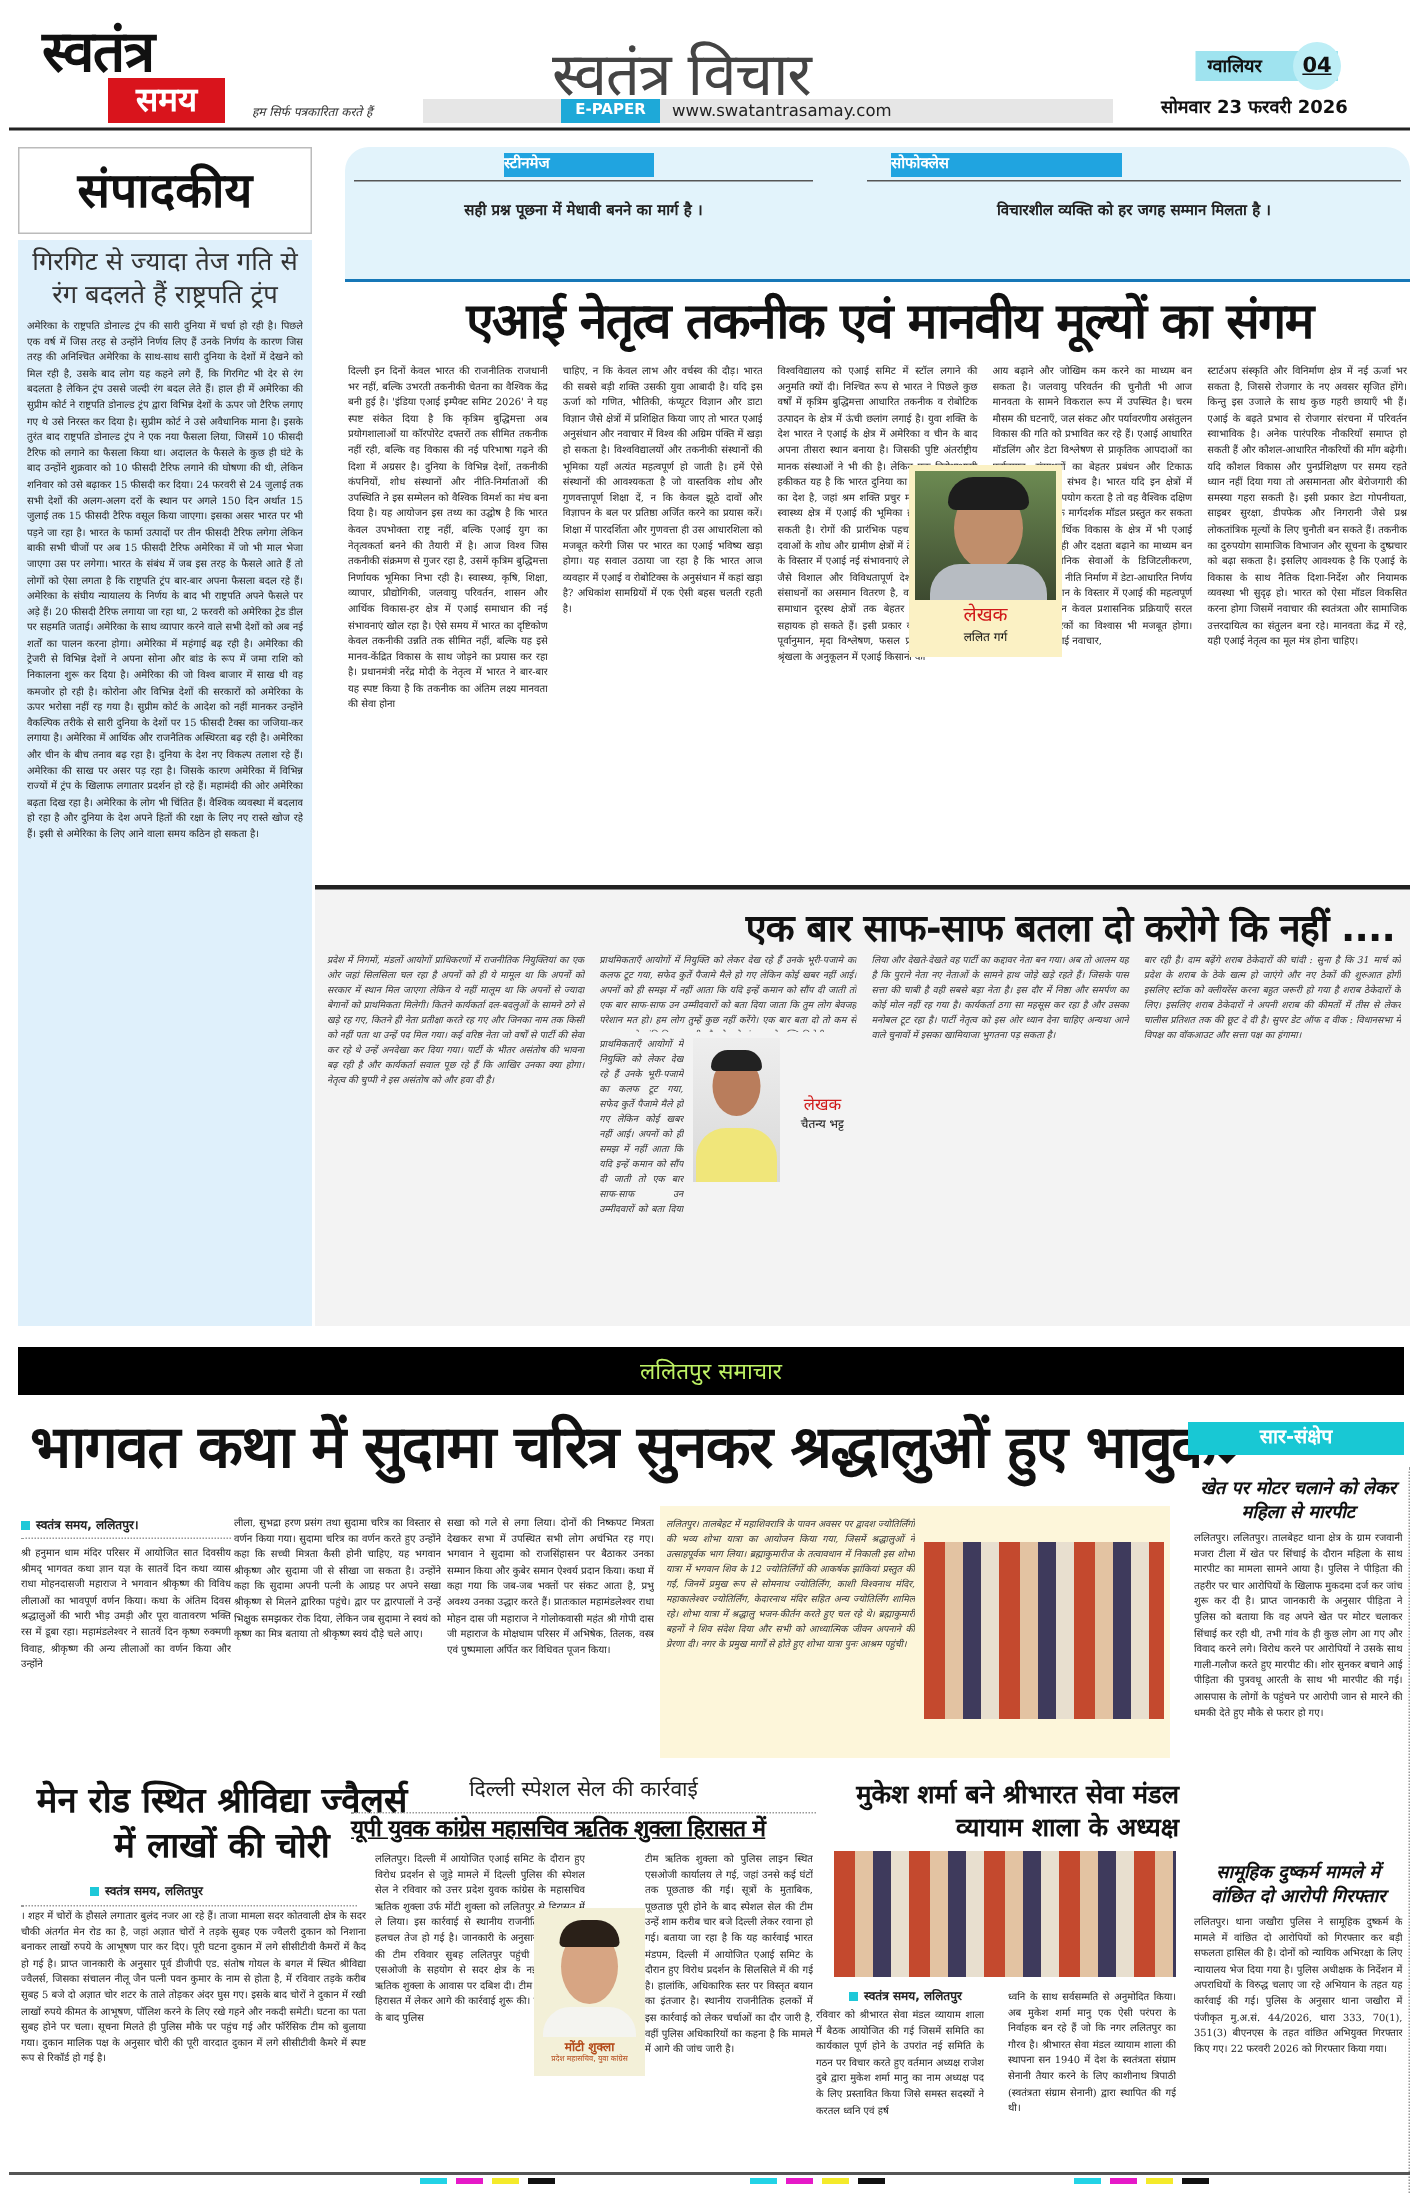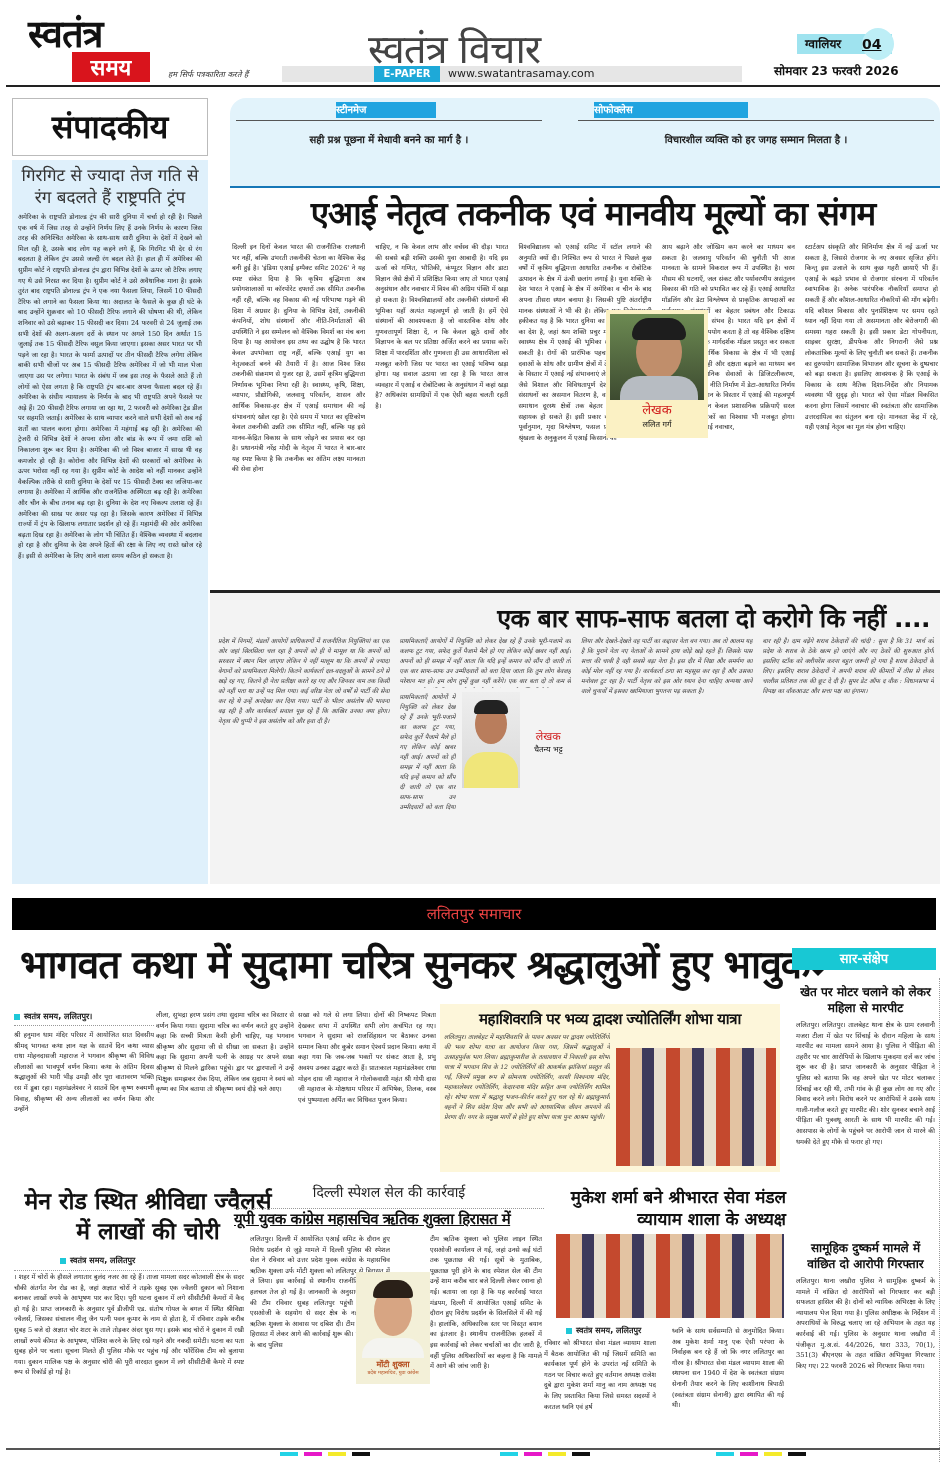--- a/index.html
+++ b/index.html
@@ -7,21 +7,21 @@
   .abs { position: absolute; }
   
   .logo-top { left: 28px; top: 14px; font-size: 38px; font-weight: bold; letter-spacing: -1px; color: #111; line-height: 40px; font-family: "DejaVu Serif", serif; }
   .logo-bottom { left: 72px; top: 52px; width: 78px; height: 30px; background: #d9141c; color: #fff; font-size: 22px; font-weight: bold; text-align: center; line-height: 30px; font-family: "DejaVu Serif", serif; }
   .tagline { left: 168px; top: 68px; font-size: 8px; font-style: italic; color: #333; }
   .masthead-title { left: 368px; top: 20px; font-size: 40px; color: #444; font-family: "DejaVu Sans", sans-serif; letter-spacing: -1px; }
   .epaper-bar { left: 282px; top: 66px; width: 460px; height: 16px; background: #e6e6e6; }
   .epaper-badge { left: 374px; top: 66px; width: 66px; height: 16px; background: #1ea9d8; color: #fff; font-size: 10px; font-weight: bold; text-align: center; line-height: 16px; }
   .epaper-url { left: 448px; top: 66px; font-size: 11px; line-height: 16px; color: #222; }
   .city-badge { left: 797px; top: 34px; width: 95px; height: 20px; background: #9fe3ef; font-size: 12px; font-weight: bold; line-height: 20px; padding-left: 8px; }
-  .page-no { left: 862px; top: 28px; width: 32px; height: 32px; border-radius: 50%; background: #bdeef6; font-size: 14px; font-weight: bold; text-align: left; line-height: 32px; text-decoration: underline; }
+  .page-no { left: 862px; top: 28px; width: 32px; height: 32px; border-radius: 50%; background: #bdeef6; font-size: 14px; font-weight: bold; text-align: center; line-height: 32px; text-decoration: underline; }
   .date { left: 774px; top: 62px; font-size: 12px; font-weight: bold; }
   .mast-rule { left: 6px; top: 85px; width: 934px; height: 2px; background: #222; }
   
   .edit-head { left: 12px; top: 98px; width: 196px; height: 58px; border: 1px solid #bbb; font-size: 32px; font-weight: bold; text-align: center; line-height: 56px; font-family: "DejaVu Serif", serif; }
   .edit-col { left: 12px; top: 160px; width: 196px; height: 724px; background: #dff0fb; padding: 4px 6px; }
   .edit-title { font-size: 17px; color: #333; text-align: center; line-height: 22px; margin-bottom: 4px; }
   .body-text { font-size: 6.6px; line-height: 10.6px; text-align: justify; color: #222; font-family: "DejaVu Serif", serif; }
   
   .quote-area { left: 230px; top: 98px; width: 710px; height: 88px; background: #e2f3fb; border-radius: 16px 16px 0 0; }
   .quote-rule { left: 230px; top: 186px; width: 710px; height: 2px; background: #1677b7; }
@@ -35,26 +35,26 @@
   .author-box { background: #fbf1c4; padding: 4px; text-align: center; }
   .author-photo { width: 100%; background: linear-gradient(#6c8a52, #3d4a30); position: relative; }
   .author-label { color: #d01a1a; font-size: 13px; font-weight: normal; }
   .author-name { font-size: 8px; }
   
   .art2-bg { left: 210px; top: 590px; width: 730px; height: 294px; background: #f3f3f3; }
   .art2-rule { left: 210px; top: 590px; width: 730px; height: 3px; background: #222; }
   .art2-head { left: 220px; top: 600px; width: 710px; font-size: 25px; font-weight: bold; text-align: right; white-space: nowrap; letter-spacing: -0.5px; }
   .it-text { font-size: 6.2px; line-height: 10px; font-style: italic; color: #333; text-align: justify; font-family: "DejaVu Serif", serif; }
   
-  .section-banner { left: 12px; top: 898px; width: 924px; height: 32px; background: #000; color: #ef4444; font-size: 15px; text-align: center; line-height: 32px; }
+  .section-banner { left: 12px; top: 898px; width: 924px; height: 32px; background: #000; color: #bef264; font-size: 15px; text-align: center; line-height: 32px; }
   .lal-headline { left: 20px; top: 936px; width: 740px; font-size: 39px; font-weight: bold; letter-spacing: -1px; white-space: nowrap; }
   .saar-tag { left: 792px; top: 948px; width: 144px; height: 22px; background: #18c8d4; color: #fff; font-size: 13px; font-weight: bold; text-align: center; line-height: 22px; }
   .saar-arrow { left: 812px; top: 970px; width: 0; height: 0; border-left: 6px solid transparent; border-right: 6px solid transparent; border-top: 6px solid #111; }
   .side-col { left: 792px; top: 978px; width: 148px; height: 484px; border-right: 1px dotted #999; padding: 0 4px; }
-  .side-h { font-size: 12px; font-weight: bold; text-align: center; line-height: 16px; margin: 6px 0 4px; }
+  .side-h { font-size: 12px; font-weight: bold; text-align: center; line-height: 16px; margin: 6px 0 4px; font-style: italic; }
   .byline { font-size: 8px; font-weight: bold; color: #222; }
   .byline .sq { display: inline-block; width: 6px; height: 6px; background: #1ec8d8; margin-right: 4px; vertical-align: middle; }
   .dot-rule { border-top: 1px dotted #999; margin: 4px 0; }
   .shiv-box { left: 440px; top: 1004px; width: 340px; height: 168px; background: #fdf6da; padding: 4px; }
   .shiv-head { font-size: 15px; font-weight: bold; text-align: center; letter-spacing: -0.5px; }
   .crowd { background: repeating-linear-gradient(90deg, #c4492e 0 14px, #e3c3a2 14px 26px, #3e3a5c 26px 38px, #e8dfcf 38px 50px); }
   .reg-marks { display: flex; gap: 6px; }
   .reg-marks span { display: inline-block; width: 18px; height: 4px; }
 </style>
 </head>
@@ -136,21 +136,20 @@
 <div class="abs lal-headline">भागवत कथा में सुदामा चरित्र सुनकर श्रद्धालुओं हुए भावुक</div>
 <div class="abs" style="left:14px;top:1010px;width:140px;">
   <div class="byline"><span class="sq"></span><span>स्वतंत्र समय, ललितपुर।</span></div>
   <div class="dot-rule"></div>
   <div class="body-text" style="height:134px;overflow:hidden;">श्री हनुमान धाम मंदिर परिसर में आयोजित सात दिवसीय श्रीमद् भागवत कथा ज्ञान यज्ञ के सातवें दिन कथा व्यास राधा मोहनदासजी महाराज ने भगवान श्रीकृष्ण की विविध लीलाओं का भावपूर्ण वर्णन किया। कथा के अंतिम दिवस श्रद्धालुओं की भारी भीड़ उमड़ी और पूरा वातावरण भक्ति रस में डूबा रहा। महामंडलेश्वर ने सातवें दिन कृष्ण रुक्मणी विवाह, श्रीकृष्ण की अन्य लीलाओं का वर्णन किया और उन्होंने</div>
 </div>
 <div class="abs body-text" style="left:156px;top:1010px;width:138px;height:158px;overflow:hidden;">लीला, सुभद्रा हरण प्रसंग तथा सुदामा चरित्र का विस्तार से वर्णन किया गया। सुदामा चरित्र का वर्णन करते हुए उन्होंने कहा कि सच्ची मित्रता कैसी होनी चाहिए, यह भगवान श्रीकृष्ण और सुदामा जी से सीखा जा सकता है। उन्होंने कहा कि सुदामा अपनी पत्नी के आग्रह पर अपने सखा श्रीकृष्ण से मिलने द्वारिका पहुंचे। द्वार पर द्वारपालों ने उन्हें भिक्षुक समझकर रोक दिया, लेकिन जब सुदामा ने स्वयं को कृष्ण का मित्र बताया तो श्रीकृष्ण स्वयं दौड़े चले आए।</div>
 <div class="abs body-text" style="left:298px;top:1010px;width:138px;height:158px;overflow:hidden;">सखा को गले से लगा लिया। दोनों की निष्कपट मित्रता देखकर सभा में उपस्थित सभी लोग अचंभित रह गए। भगवान ने सुदामा को राजसिंहासन पर बैठाकर उनका सम्मान किया और कुबेर समान ऐश्वर्य प्रदान किया। कथा में कहा गया कि जब-जब भक्तों पर संकट आता है, प्रभु अवश्य उनका उद्धार करते हैं। प्रातःकाल महामंडलेश्वर राधा मोहन दास जी महाराज ने गोलोकवासी महंत श्री गोपी दास जी महाराज के मोक्षधाम परिसर में अभिषेक, तिलक, वस्त्र एवं पुष्पमाला अर्पित कर विधिवत पूजन किया।</div>
 
 <div class="abs shiv-box">
-  <div class="shiv-head">महाशिवरात्रि पर भव्य द्वादश ज्योतिर्लिंग शोभा यात्रा</div>
   <div style="display:flex;gap:6px;margin-top:4px;">
     <div class="it-text" style="flex:1;height:130px;overflow:hidden;">ललितपुर। तालबेहट में महाशिवरात्रि के पावन अवसर पर द्वादश ज्योतिर्लिंगों की भव्य शोभा यात्रा का आयोजन किया गया, जिसमें श्रद्धालुओं ने उत्साहपूर्वक भाग लिया। ब्रह्माकुमारीज के तत्वावधान में निकाली इस शोभा यात्रा में भगवान शिव के 12 ज्योतिर्लिंगों की आकर्षक झांकियां प्रस्तुत की गईं, जिनमें प्रमुख रूप से सोमनाथ ज्योतिर्लिंग, काशी विश्वनाथ मंदिर, महाकालेश्वर ज्योतिर्लिंग, केदारनाथ मंदिर सहित अन्य ज्योतिर्लिंग शामिल रहे। शोभा यात्रा में श्रद्धालु भजन-कीर्तन करते हुए चल रहे थे। ब्रह्माकुमारी बहनों ने शिव संदेश दिया और सभी को आध्यात्मिक जीवन अपनाने की प्रेरणा दी। नगर के प्रमुख मार्गों से होते हुए शोभा यात्रा पुनः आश्रम पहुंची।</div>
     <div class="crowd" style="width:160px;height:118px;margin-top:16px;"></div>
   </div>
 </div>
 
 <div class="abs saar-tag">सार-संक्षेप</div>
 <div class="abs saar-arrow"></div>
 <div class="abs side-col">
   <div class="side-h">खेत पर मोटर चलाने को लेकर महिला से मारपीट</div>

